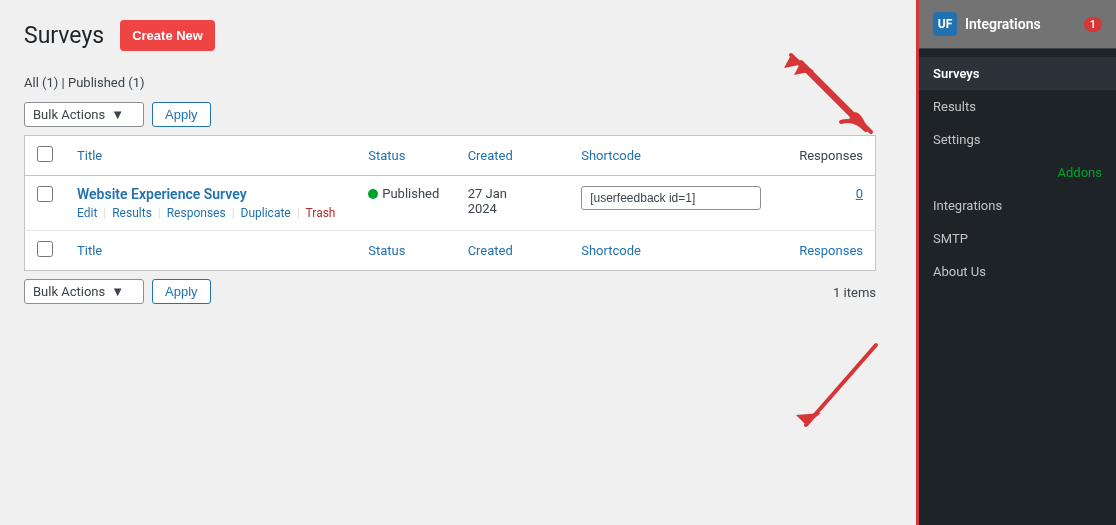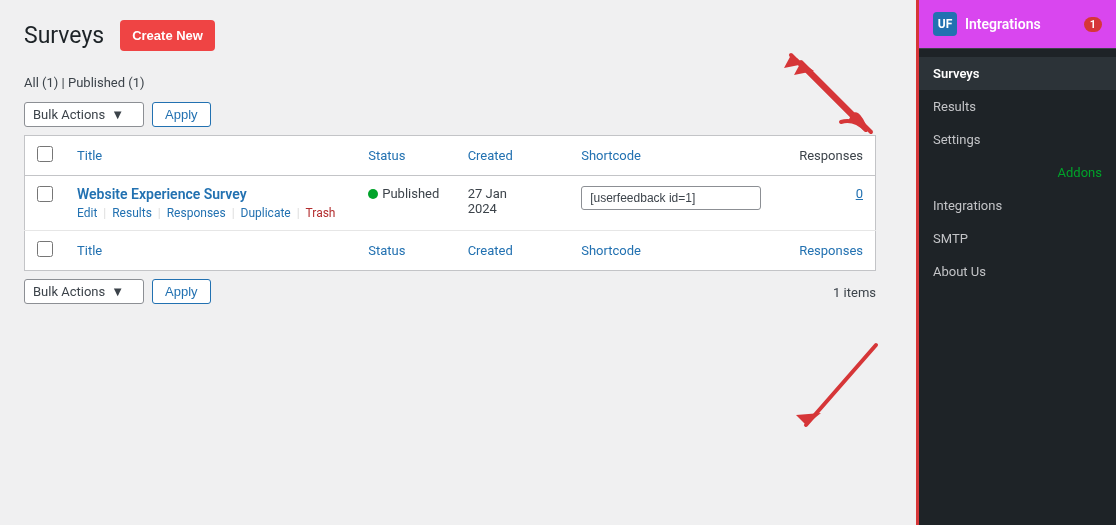--- a/index.html
+++ b/index.html
@@ -225,21 +225,21 @@
       height: 525px;
       border-left: 3px solid #d63638;
     }
 
     .sidebar-brand {
       display: flex;
       align-items: center;
       gap: 8px;
       padding: 12px 14px;
       border-bottom: 1px solid #3c434a;
-      background: #d946ef;
+      background: #737373;
     }
 
     .brand-icon {
       width: 24px;
       height: 24px;
       background: #2271b1;
       border-radius: 4px;
       display: flex;
       align-items: center;
       justify-content: center;

